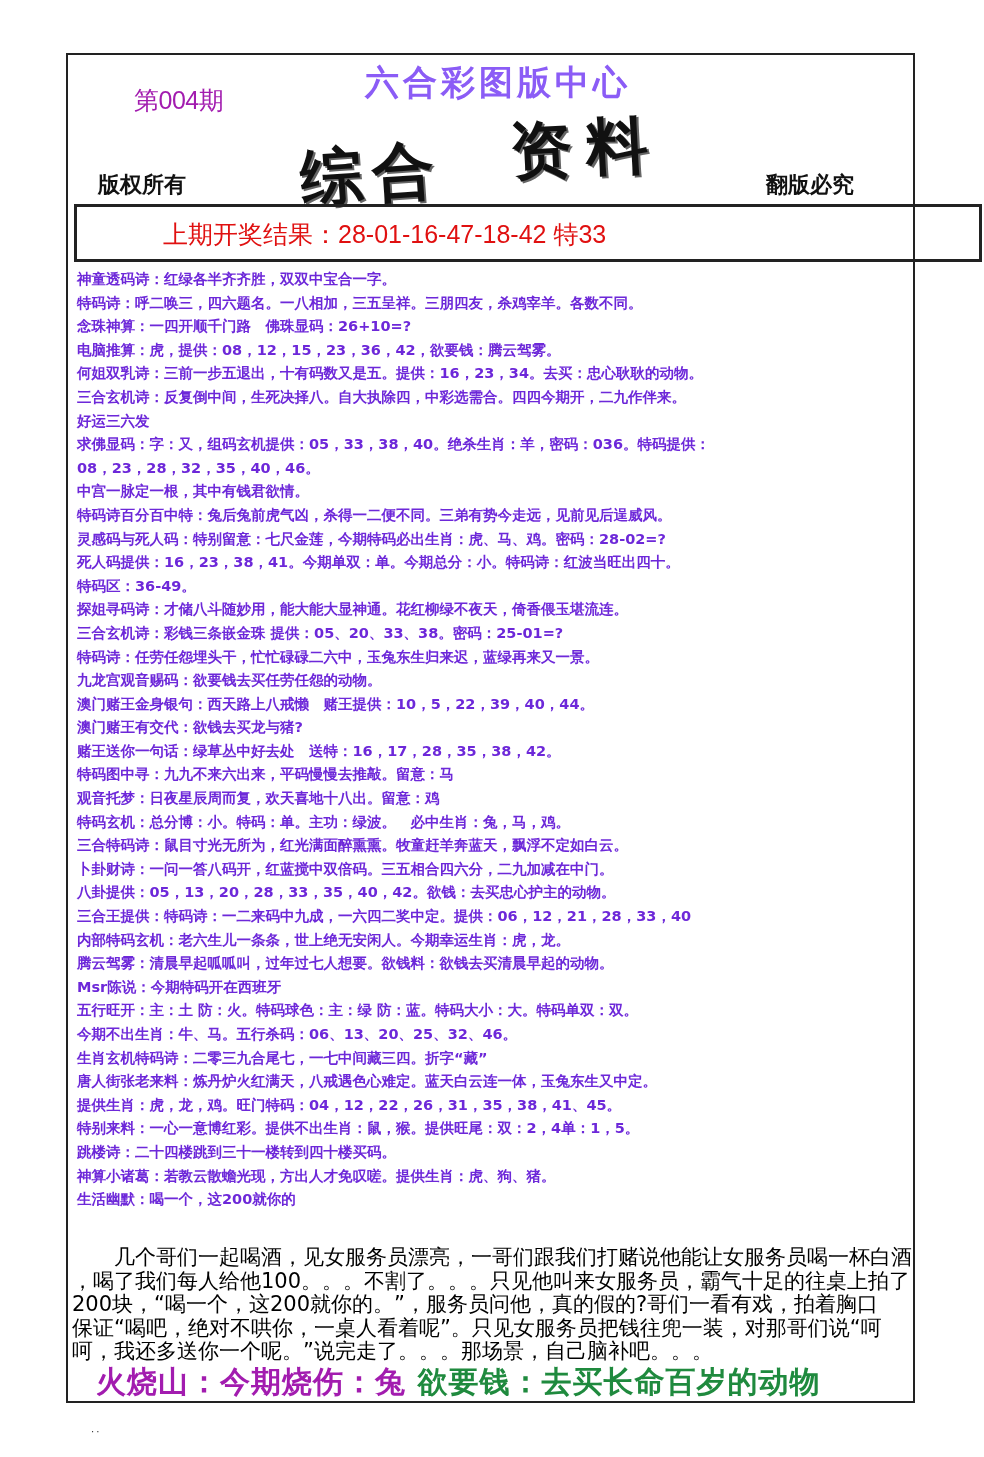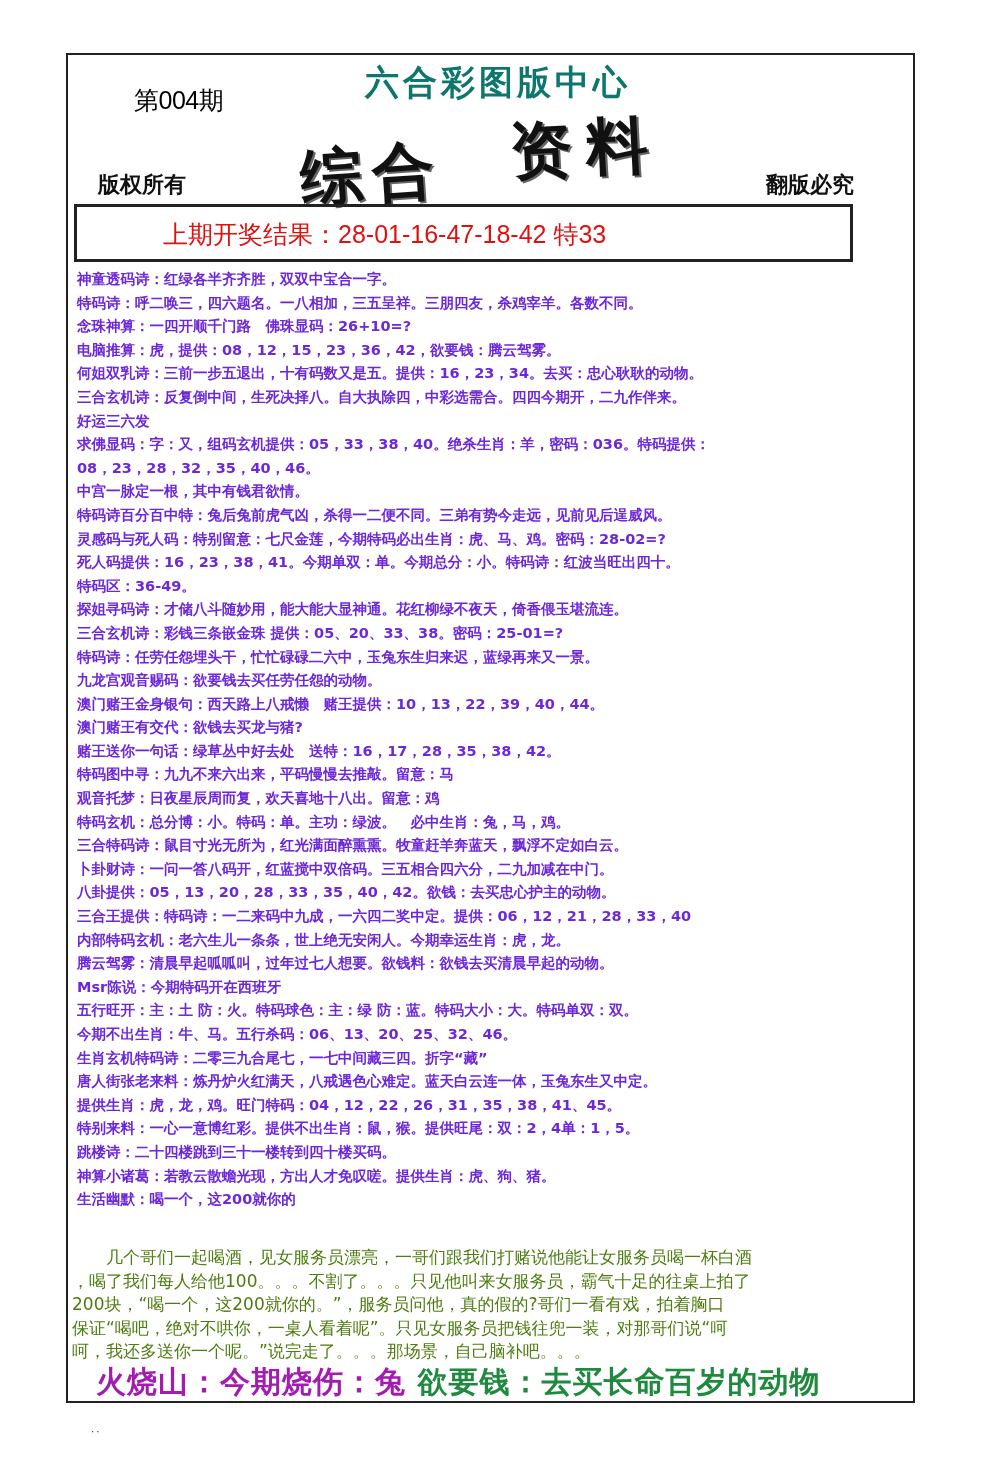--- a/index.html
+++ b/index.html
@@ -1,43 +1,43 @@
 <!DOCTYPE html>
 <html><head>
 <meta charset="utf-8">
 <style>
   html, body { margin: 0; padding: 0; background: #ffffff; }
   body { width: 984px; height: 1457px; position: relative; overflow: hidden;
          font-family: "DejaVu Sans", sans-serif; color: #111; }
   .frame { position: absolute; left: 66px; top: 53px; width: 849px; height: 1350px;
            border: 2px solid #222; box-sizing: border-box; background: #fff; }
-  .issue { position: absolute; left: 134px; top: 84px; font-size: 25px; color: #000000;
+  .issue { position: absolute; left: 134px; top: 84px; font-size: 25px; color: #a21caf;
            font-family: "Liberation Sans", sans-serif; letter-spacing: -0.5px; }
   .center-title { position: absolute; left: 365px; top: 60px; font-size: 34px; font-weight: bold;
-                  letter-spacing: 4px; color: #0f766e; font-family: "DejaVu Serif", serif; }
+                  letter-spacing: 4px; color: #8b5cf6; font-family: "DejaVu Serif", serif; }
   .main-title-a { position: absolute; left: 300px; top: 132px; font-size: 62px; font-weight: bold;
                   color: #111; font-family: "DejaVu Serif", serif; letter-spacing: 10px;
                   transform: rotate(-4deg); text-shadow: 2px 2px 0 #666; }
   .main-title-b { position: absolute; left: 510px; top: 106px; font-size: 62px; font-weight: bold;
                   color: #111; font-family: "DejaVu Serif", serif; letter-spacing: 14px;
                   transform: rotate(-3deg); text-shadow: 2px 2px 0 #666; }
   .copyright-left { position: absolute; left: 98px; top: 170px; font-size: 22px; font-weight: bold;
                     font-family: "DejaVu Serif", serif; text-align: right; }
   .copyright-right { position: absolute; left: 766px; top: 170px; font-size: 22px; font-weight: bold;
                      font-family: "DejaVu Serif", serif; }
-  .result-box { position: absolute; left: 74px; top: 204px; width: 779px; height: 58px;
+  .result-box { position: absolute; left: 74px; top: 204px; width: 908px; height: 58px;
                 border: 3px solid #222; box-sizing: border-box; }
   .result-text { position: absolute; left: 86px; top: 11px; font-size: 25px; color: #e01010;
                  font-family: "Liberation Sans", sans-serif; white-space: nowrap; }
   .lines { position: absolute; left: 77px; top: 268px; width: 834px; }
   .line { font-size: 14.5px; line-height: 23.6px; height: 23.6px; white-space: nowrap;
           color: #6d28d9; font-family: "DejaVu Sans", sans-serif; }
   .line .k { font-weight: bold; }
   .story { position: absolute; left: 72px; top: 1246px; width: 830px; }
-  .story .p { font-size: 17px; line-height: 23.6px; white-space: nowrap; color: #4d7c0f; }
+  .story .p { font-size: 21px; line-height: 23.6px; white-space: nowrap; color: #000000; }
   .footer { position: absolute; left: 96px; top: 1362px; font-size: 30px; font-weight: bold;
             font-family: "DejaVu Serif", serif; white-space: nowrap; letter-spacing: 1px; }
   .footer .red { color: #a21caf; }
   .footer .green { color: #1f8a3e; }
   .dots { position: absolute; left: 91px; top: 1426px; font-size: 10px; color: #333; letter-spacing: 2px; }
 </style>
 </head>
 <body>
 
 <div class="frame"></div>
@@ -67,21 +67,21 @@
     <div class="line"><span class="k"></span><span class="k">08，23，28，32，35，40，46。</span></div>
     <div class="line"><span class="k"></span><span class="k">中宫一脉定一根，其中有钱君欲情。</span></div>
     <div class="line"><span class="k">特码诗百分百中特：</span><span class="k">兔后兔前虎气凶，杀得一二便不同。三弟有势今走远，见前见后逞威风。</span></div>
     <div class="line"><span class="k">灵感码与死人码：</span><span class="k">特别留意：七尺金莲，今期特码必出生肖：虎、马、鸡。密码：28-02=?</span></div>
     <div class="line"><span class="k">死人码提供：</span><span class="k">16，23，38，41。今期单双：单。今期总分：小。特码诗：红波当旺出四十。</span></div>
     <div class="line"><span class="k">特码区：</span><span class="k">36-49。</span></div>
     <div class="line"><span class="k">探姐寻码诗：</span><span class="k">才储八斗随妙用，能大能大显神通。花红柳绿不夜天，倚香偎玉堪流连。</span></div>
     <div class="line"><span class="k">三合玄机诗：</span><span class="k">彩钱三条嵌金珠 提供：05、20、33、38。密码：25-01=?</span></div>
     <div class="line"><span class="k">特码诗：</span><span class="k">任劳任怨埋头干，忙忙碌碌二六中，玉兔东生归来迟，蓝绿再来又一景。</span></div>
     <div class="line"><span class="k">九龙宫观音赐码：</span><span class="k">欲要钱去买任劳任怨的动物。</span></div>
-    <div class="line"><span class="k">澳门赌王金身银句：</span><span class="k">西天路上八戒懒　赌王提供：10，13，22，39，40，44。</span></div>
+    <div class="line"><span class="k">澳门赌王金身银句：</span><span class="k">西天路上八戒懒　赌王提供：10，5，22，39，40，44。</span></div>
     <div class="line"><span class="k">澳门赌王有交代：</span><span class="k">欲钱去买龙与猪?</span></div>
     <div class="line"><span class="k">赌王送你一句话：</span><span class="k">绿草丛中好去处　送特：16，17，28，35，38，42。</span></div>
     <div class="line"><span class="k">特码图中寻：</span><span class="k">九九不来六出来，平码慢慢去推敲。留意：马</span></div>
     <div class="line"><span class="k">观音托梦：</span><span class="k">日夜星辰周而复，欢天喜地十八出。留意：鸡</span></div>
     <div class="line"><span class="k">特码玄机：</span><span class="k">总分博：小。特码：单。主功：绿波。　必中生肖：兔，马，鸡。</span></div>
     <div class="line"><span class="k">三合特码诗：</span><span class="k">鼠目寸光无所为，红光满面醉熏熏。牧童赶羊奔蓝天，飘浮不定如白云。</span></div>
     <div class="line"><span class="k">卜卦财诗：</span><span class="k">一问一答八码开，红蓝搅中双倍码。三五相合四六分，二九加减在中门。</span></div>
     <div class="line"><span class="k">八卦提供：</span><span class="k">05，13，20，28，33，35，40，42。欲钱：去买忠心护主的动物。</span></div>
     <div class="line"><span class="k">三合王提供：</span><span class="k">特码诗：一二来码中九成，一六四二奖中定。提供：06，12，21，28，33，40</span></div>
     <div class="line"><span class="k">内部特码玄机：</span><span class="k">老六生儿一条条，世上绝无安闲人。今期幸运生肖：虎，龙。</span></div>

